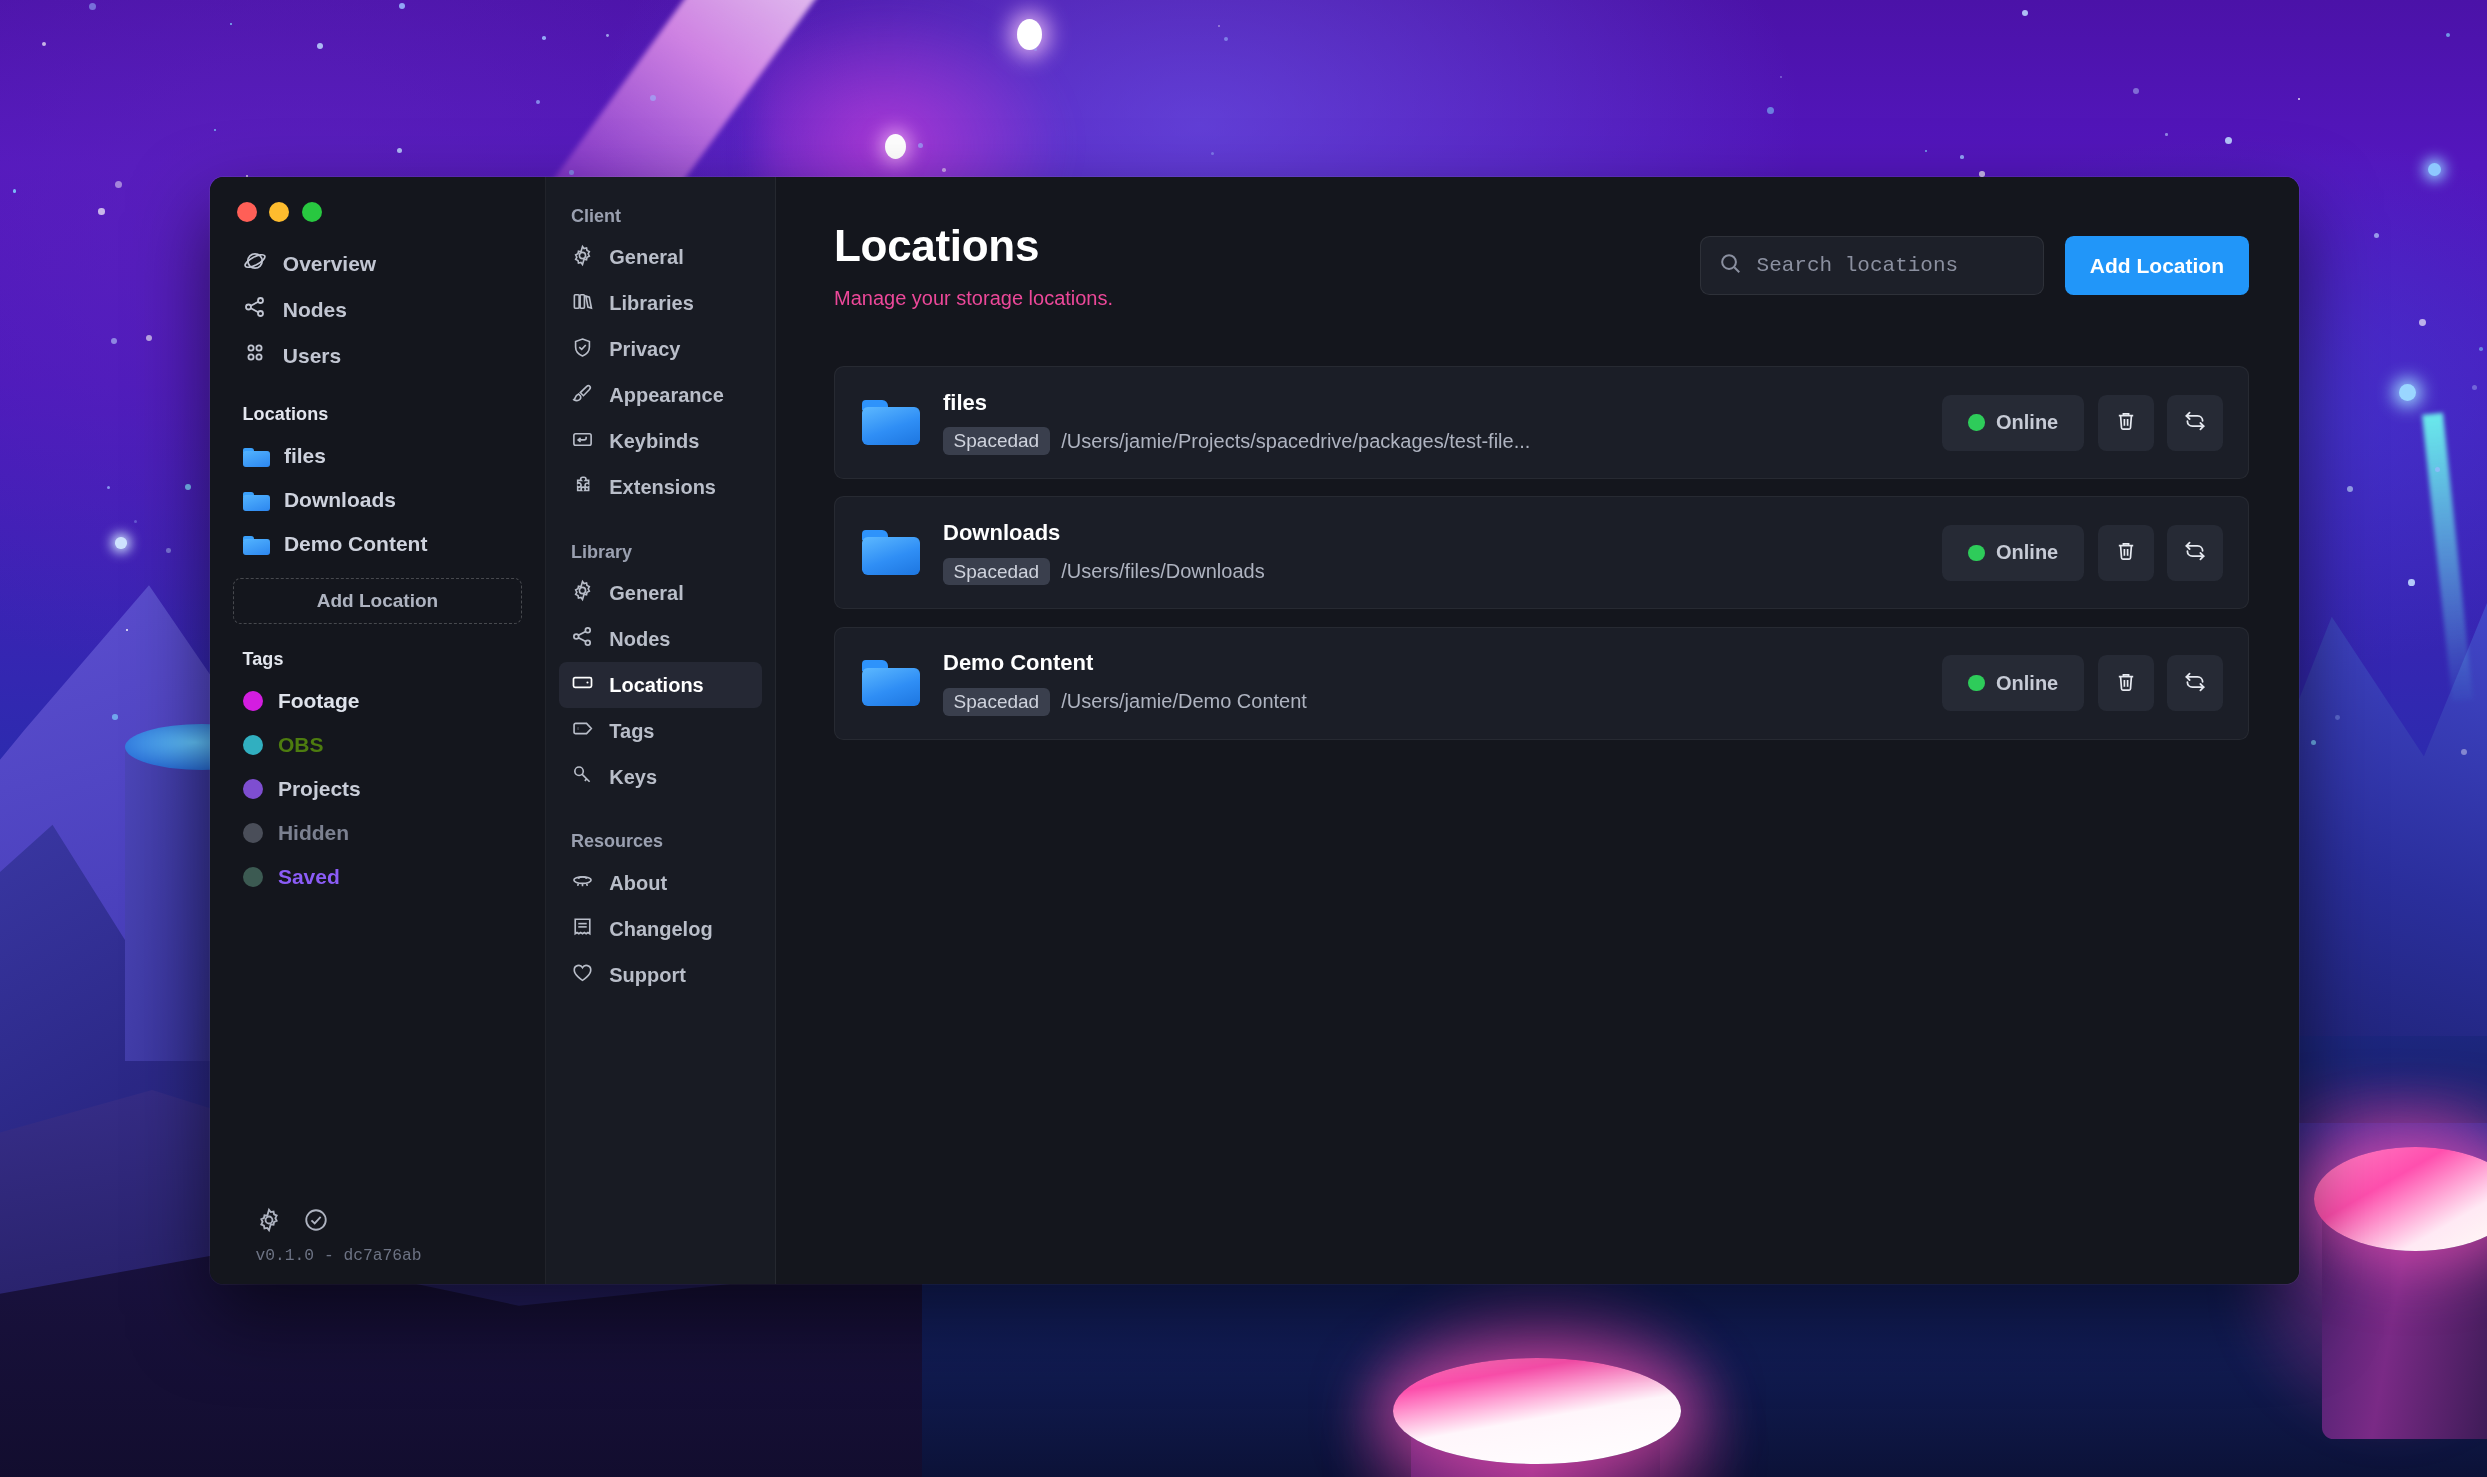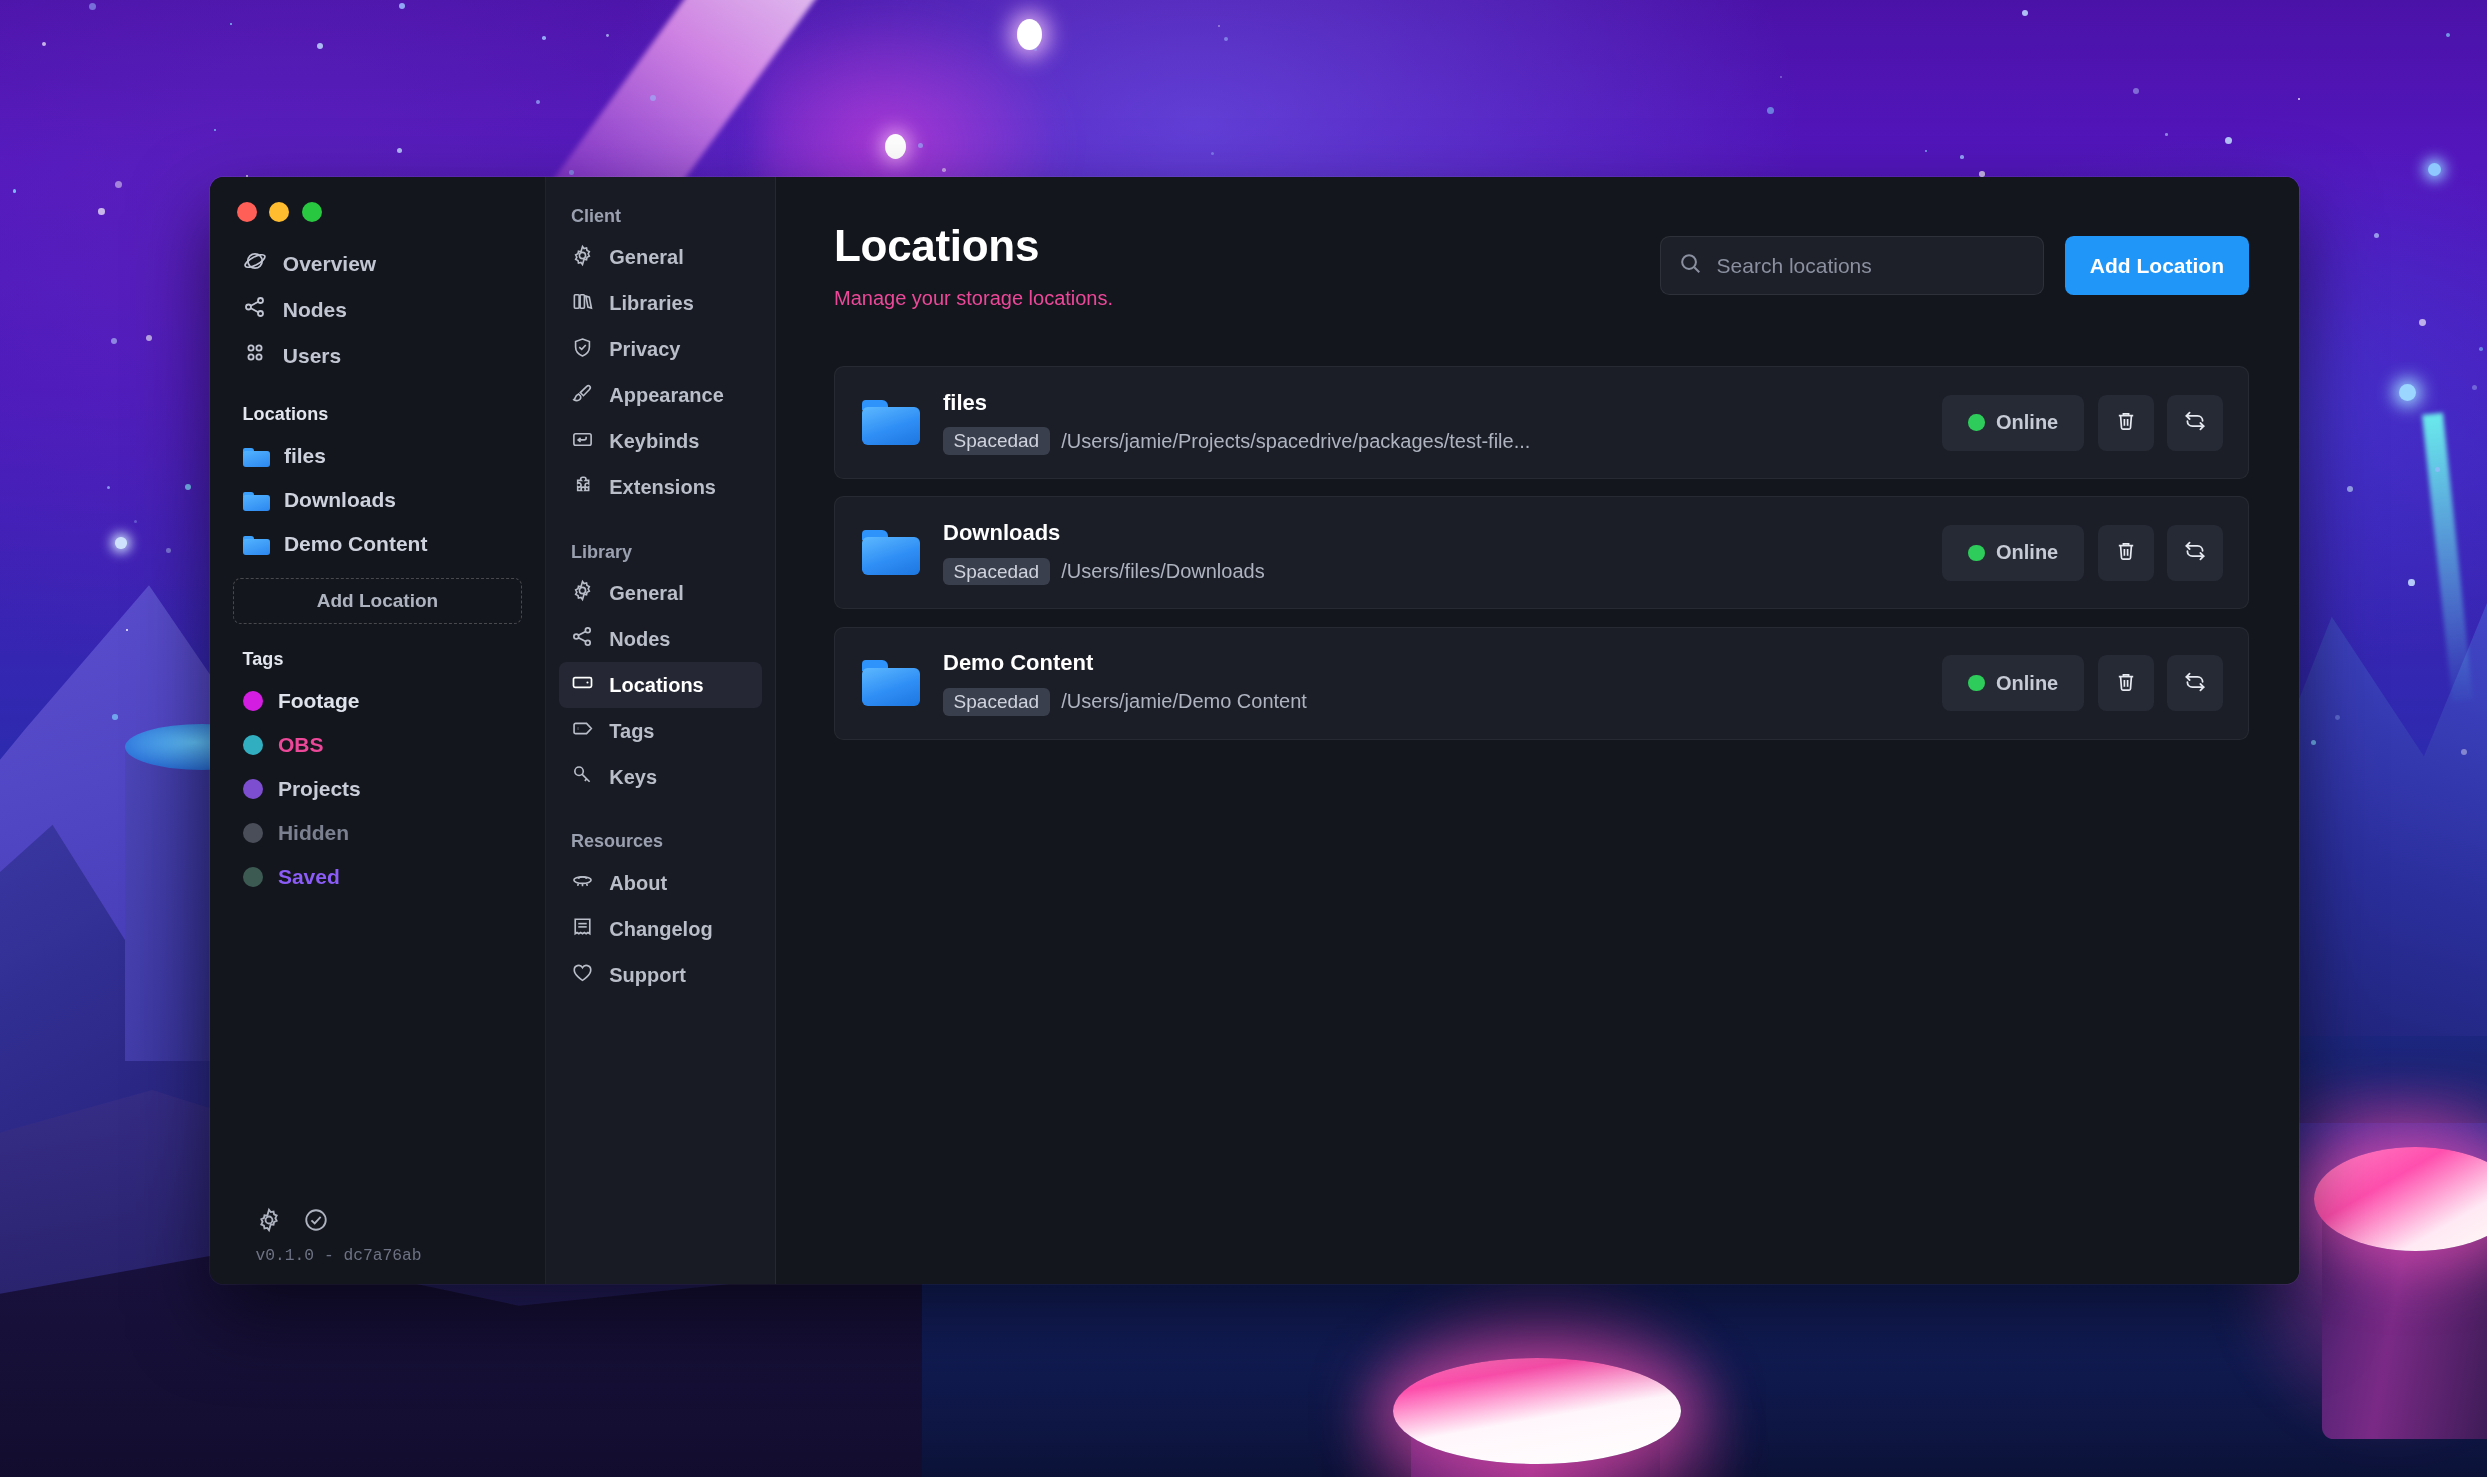--- a/index.html
+++ b/index.html
@@ -222,23 +222,23 @@
   }
   .snav-item.active { background: #252834; color: #fff; }
 
   
   #main { flex: 1 1 auto; background: #14161d; padding: 44px 50px 0 58px; }
   #main-header { display: flex; align-items: flex-start; justify-content: space-between; }
   #page-title { color: #fff; font-size: 44px; font-weight: 700; letter-spacing: -0.3px; }
   #page-subtitle { color: #ec4899; font-size: 20px; margin-top: 16px; }
   #header-actions { display: flex; align-items: center; gap: 21px; margin-top: 15.4px; }
   #search-box {
-    width: 384px; height: 59px; border-radius: 9.6px;
+    width: 344px; height: 59px; border-radius: 9.6px;
     background: #1d2029; border: 1px solid rgba(255,255,255,.08);
-    display: flex; align-items: center; gap: 13.4px; padding: 0 17.3px;
+    display: flex; align-items: center; gap: 13.4px; padding: 0 17.3px; font-family: Liberation Mono, monospace;
   }
   #search-placeholder { color: #8b90a0; font-size: 21px; }
   #add-location-button {
     height: 59px; padding: 0 25px; border-radius: 8.6px;
     background: #2196f9; color: #fff; font-size: 21px; font-weight: 700;
     display: flex; align-items: center; justify-content: center;
     border: none; cursor: pointer;
     font-family: "Liberation Sans", sans-serif;
   }
 
@@ -522,21 +522,21 @@
       <span class="folder-mini"></span>
       <span>Demo Content</span>
     </div>
     <div id="add-location-sidebar">Add Location</div>
 
     <div class="section-head">Tags</div>
     <div class="tag-item" style="color:#dfe3ec">
       <span class="tag-dot" style="background:#d31de0"></span>
       <span>Footage</span>
     </div>
-    <div class="tag-item" style="color:#ec4899">
+    <div class="tag-item" style="color:#4d7c0f">
       <span class="tag-dot" style="background:#31afc0"></span>
       <span>OBS</span>
     </div>
     <div class="tag-item" style="color:#c9cdd8">
       <span class="tag-dot" style="background:#7e4ed0"></span>
       <span>Projects</span>
     </div>
     <div class="tag-item" style="color:#7b8090">
       <span class="tag-dot" style="background:#4a4e59"></span>
       <span>Hidden</span>

